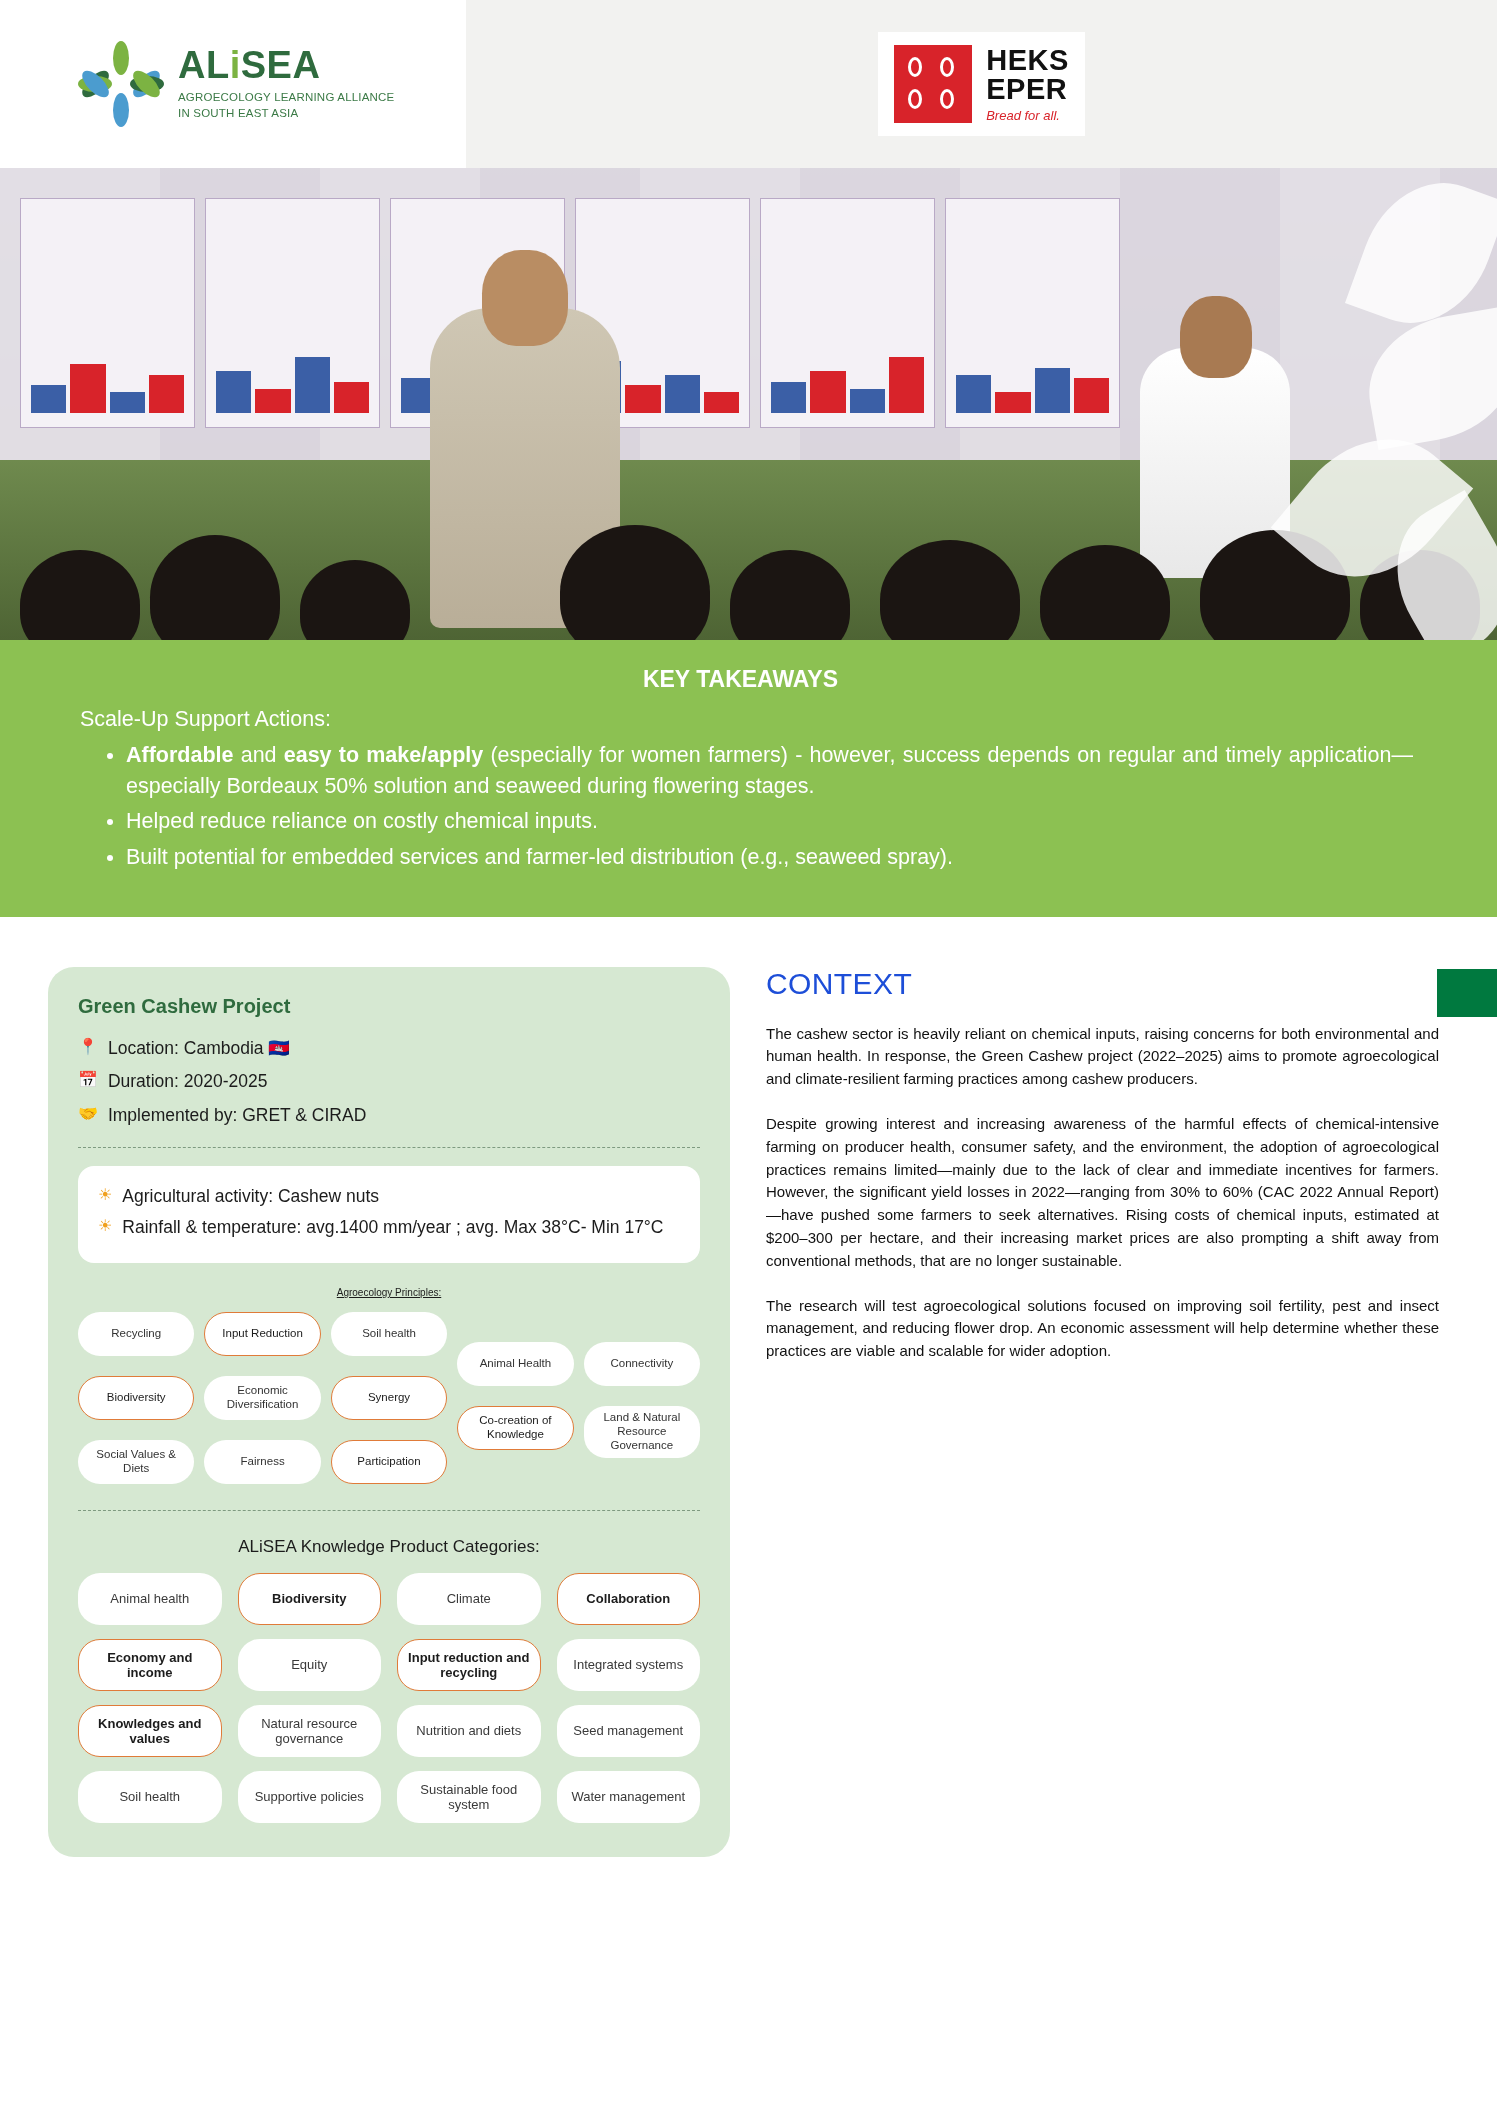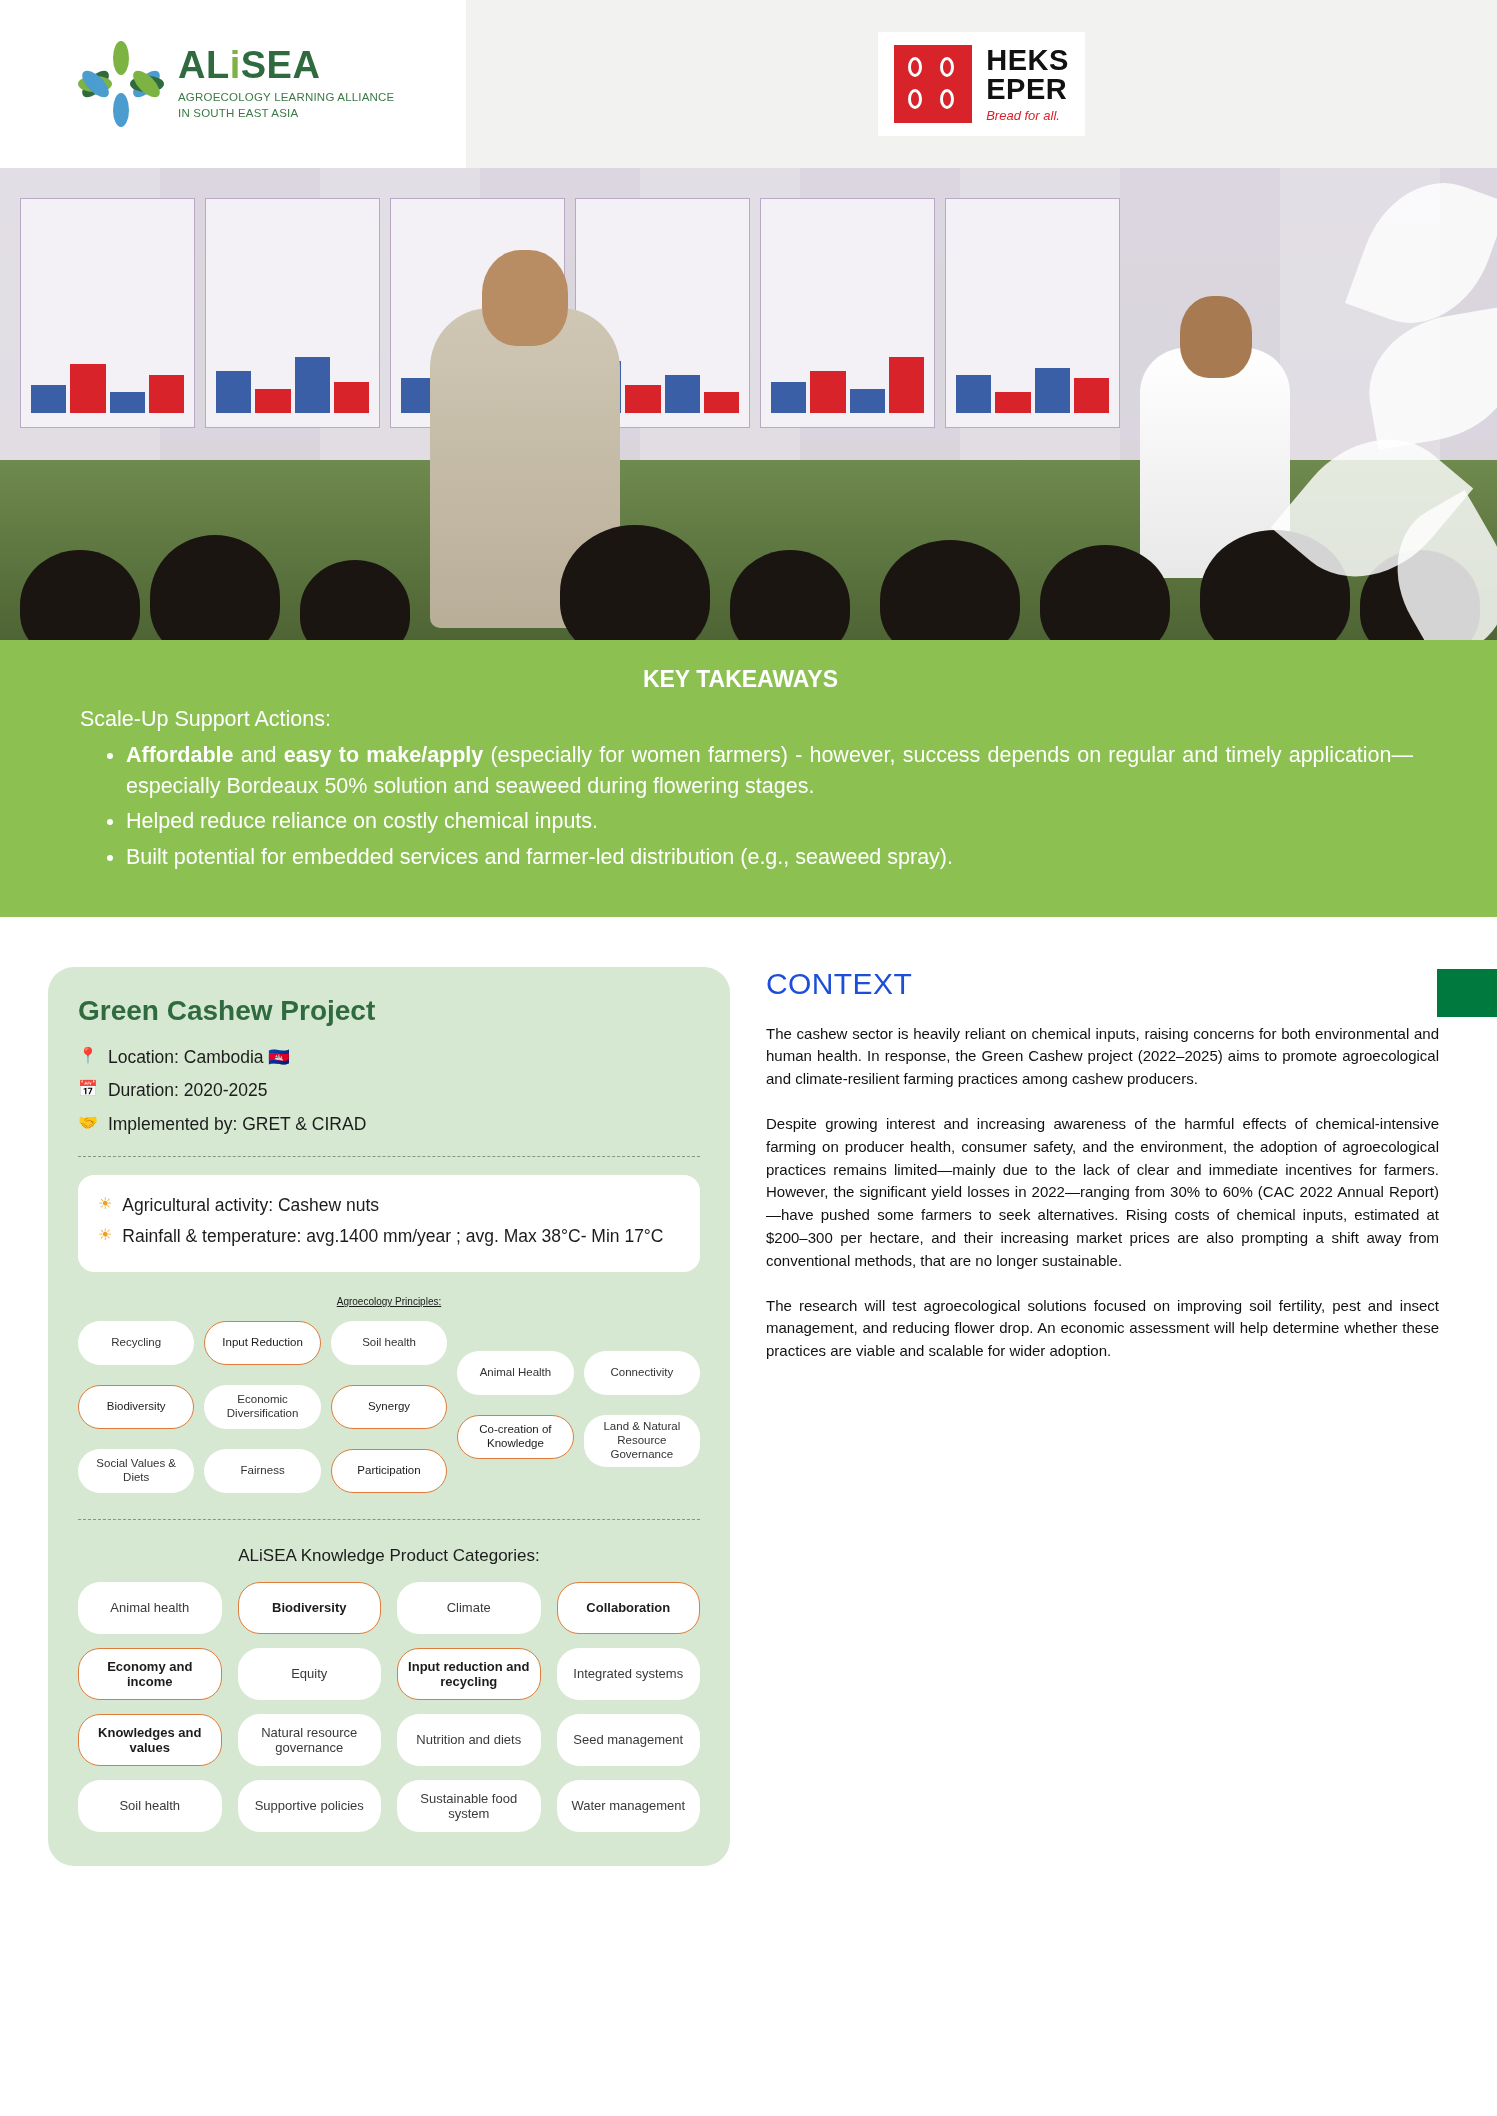--- a/index.html
+++ b/index.html
@@ -269,21 +269,21 @@
     width: 730px;
     padding-left: 48px;
   }
   .project-card {
     background: #d6e8d2;
     border-radius: 26px;
     padding: 28px 30px 34px 30px;
   }
   .project-card h3 {
     color: #2f6b3e;
-    font-size: 28px;
+    font-size: 20px;
     font-weight: bold;
     margin-bottom: 18px;
   }
   .meta-row {
     display: flex;
     align-items: flex-start;
     gap: 10px;
     font-size: 17.5px;
     color: #1c1c1c;
     margin-bottom: 9px;

